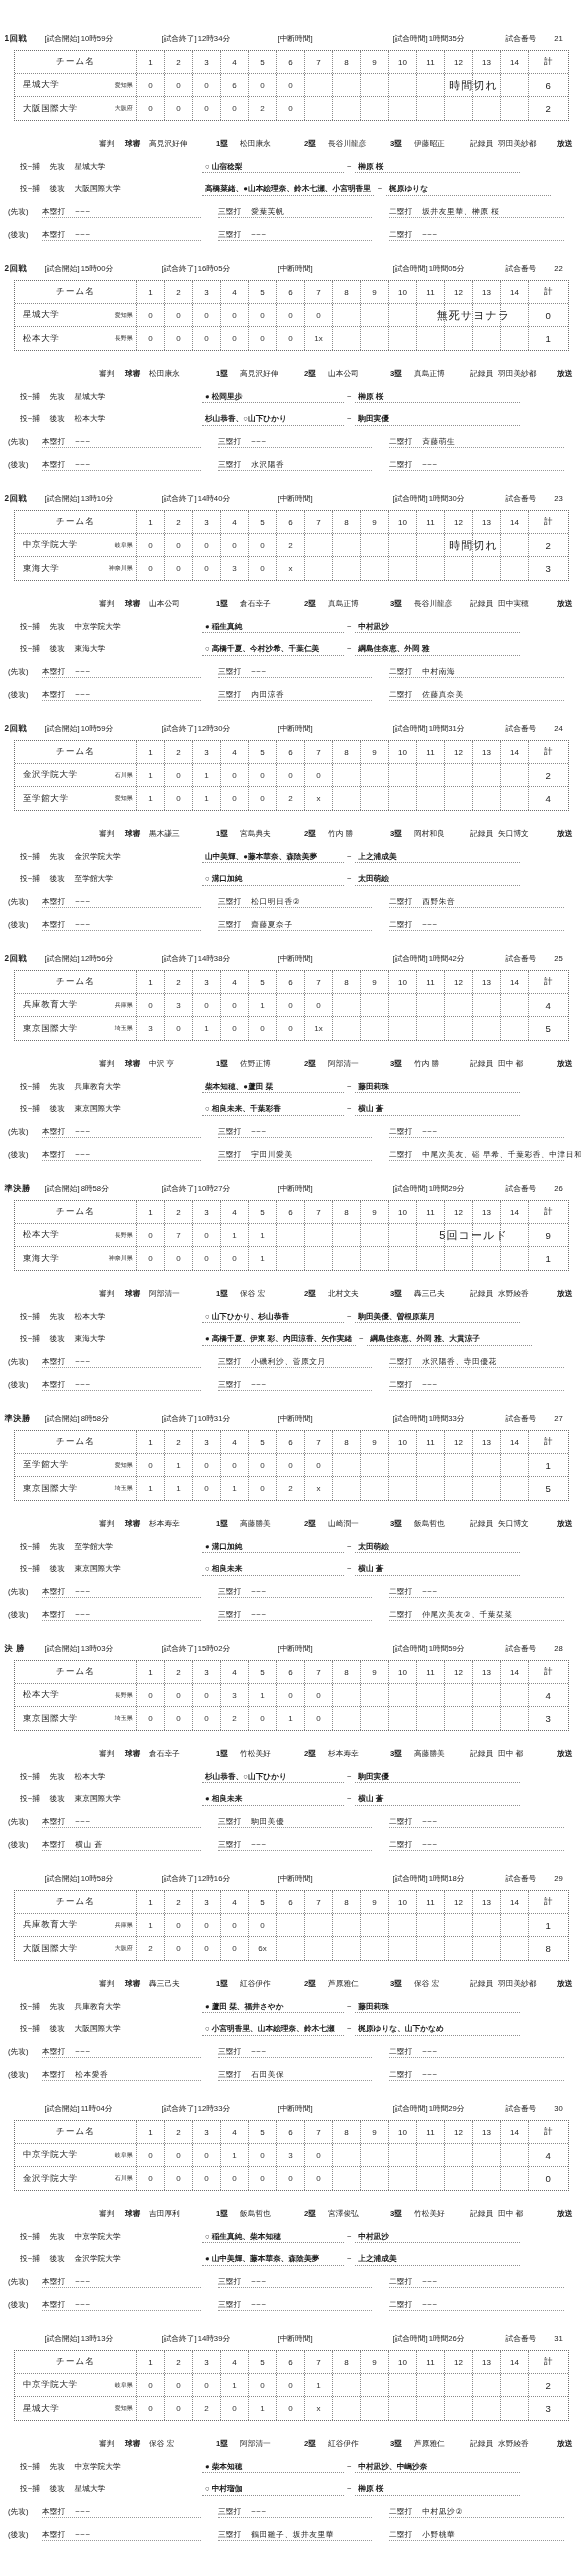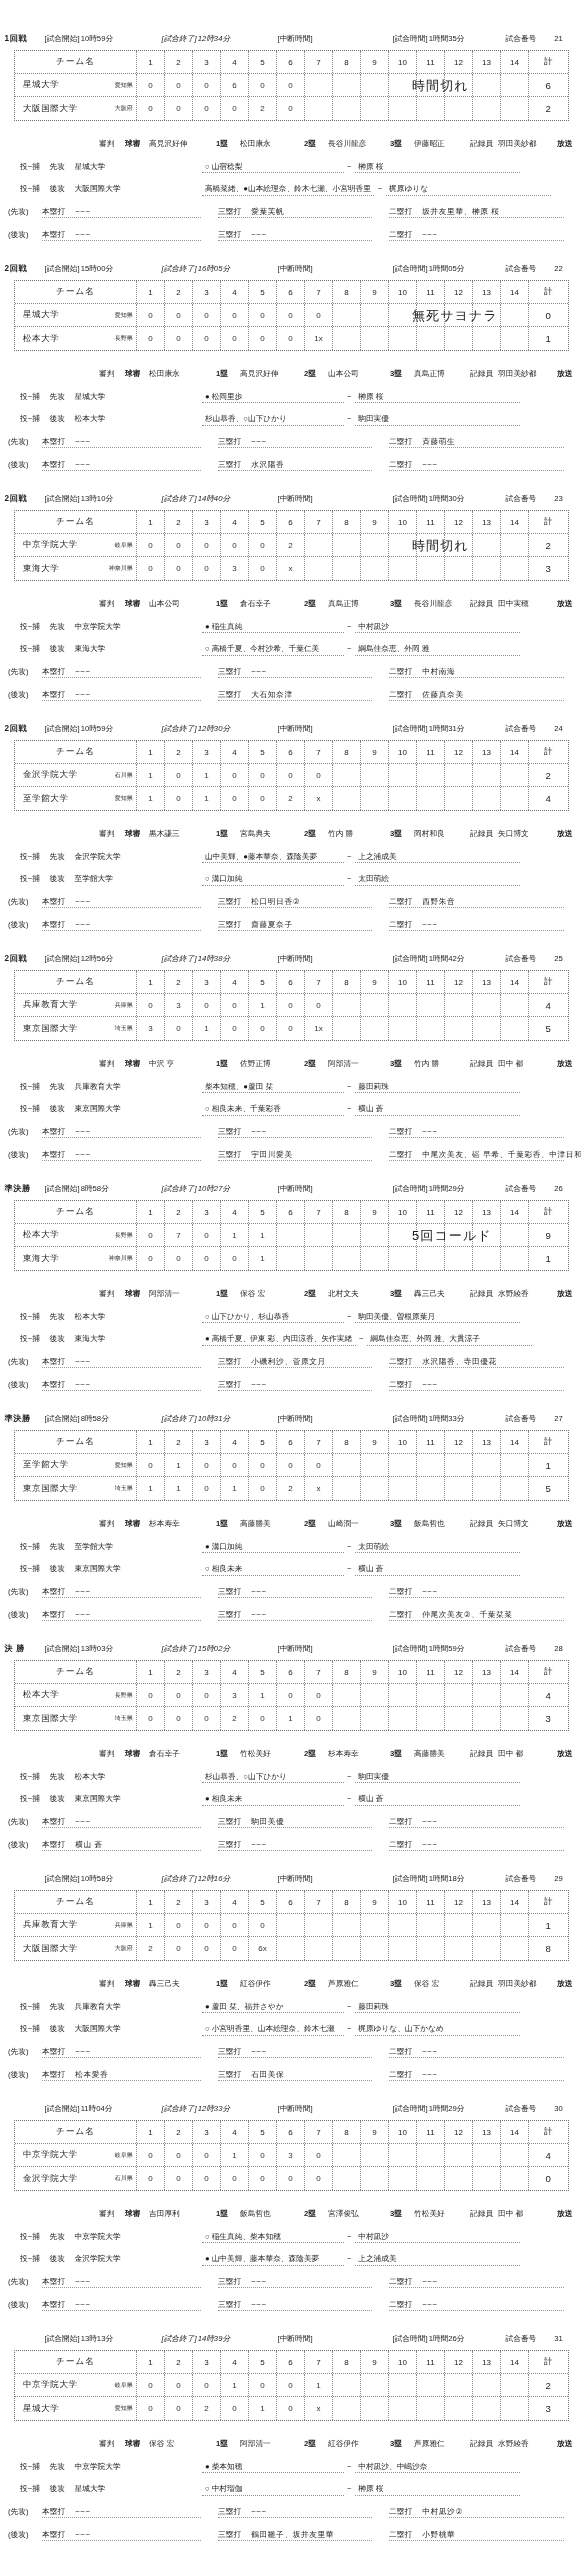--- a/index.html
+++ b/index.html
@@ -29,21 +29,21 @@
     height: 12.5px;
     line-height: 12.5px;
     margin: 0 0 4.5px 4.5px;
     font-size: 7.7px;
     white-space: nowrap;
   }
   .round { width: 40px; font-weight: 700; font-size: 8.2px; letter-spacing: 0.6px; }
   .hseg { display: inline-block; }
   .hseg .hlabel { margin-right: 1.1px; }
   .seg-start { width: 117px; }
-  .seg-end { width: 116px; font-style: italic; }
+  .seg-end { width: 116px; }
   .seg-int { width: 115px; }
   .seg-dur { width: 113px; }
   .seg-no  { flex: 1; }
   .seg-no .hlabel { margin-right: 18px; }
 
   
   .scoreboard {
     margin-left: 14px;
     width: 555px;
     border: 0.6px dotted #6d6d6d;
@@ -63,26 +63,27 @@
   .cells { display: flex; }
   .cell.inning { width: 28px; color: #333; }
   .cell.inning.head { color: #222; }
   .cell.total { width: 40px; border-right: none; font-size: 8.5px; letter-spacing: 0.6px; }
   .cell.total.tval { font-size: 9.6px; }
   .tname { justify-content: space-between; padding: 0 3.4px 0 8px; }
   .tname .nm { font-size: 8.5px; letter-spacing: 0.6px; }
   .tname .pref { font-size: 6px; color: #2a2a2a; }
   .note {
     position: absolute;
-    right: 45px;
+    right: 39px;
     top: 0;
     height: 23px;
     line-height: 23px;
     width: 111px;
-    font-size: 13px;
+    text-align: center;
+    font-size: 11px;
     letter-spacing: 1.1px;
     pointer-events: none;
   }
 
   
   .umpire-row {
     margin: 17px 0 0 17px;
     display: flex;
     height: 11.3px;
     line-height: 11.3px;
@@ -112,20 +113,21 @@
   }
   .pc-row.second { margin-top: 10.2px; }
   .pcl { display: inline-block; }
   .pc-lab { width: 29.5px; }
   .pc-side { width: 25px; }
   .pc-team { width: 127px; }
   .names {
     display: inline-block;
     border-bottom: 0.6px dotted #8f8f8f;
     padding: 0 3.4px 0.6px 3.4px;
+    font-weight: bold;
   }
   .names.pit { min-width: 142px; }
   .names.cat { min-width: 165px; }
   .dash { width: 11.3px; text-align: center; }
 
   
   .bat-row {
     margin: 10.2px 0 0 8px;
     display: flex;
     height: 12.5px;
@@ -533,21 +535,21 @@
     <div class="bat-row">
       <span class="bat-side">(先攻)</span>
       <span class="bseg s1"><span class="blabel">本塁打</span><span class="bval">−−−</span></span>
       <span class="bseg s2"><span class="blabel">三塁打</span><span class="bval">−−−</span></span>
       <span class="bseg s3"><span class="blabel">二塁打</span><span class="bval">中村南海</span></span>
     </div>
 
     <div class="bat-row">
       <span class="bat-side">(後攻)</span>
       <span class="bseg s1"><span class="blabel">本塁打</span><span class="bval">−−−</span></span>
-      <span class="bseg s2"><span class="blabel">三塁打</span><span class="bval">大石知奈津</span></span>
+      <span class="bseg s2"><span class="blabel">三塁打</span><span class="bval">内田涼香</span></span>
       <span class="bseg s3"><span class="blabel">二塁打</span><span class="bval">佐藤真奈美</span></span>
     </div>
 
   </section>
 
   <section class="game">
 
     <div class="game-header">
       <span class="round">2回戦</span>
       <span class="hseg seg-start"><span class="hlabel">[試合開始]</span><span>10時59分</span></span>

